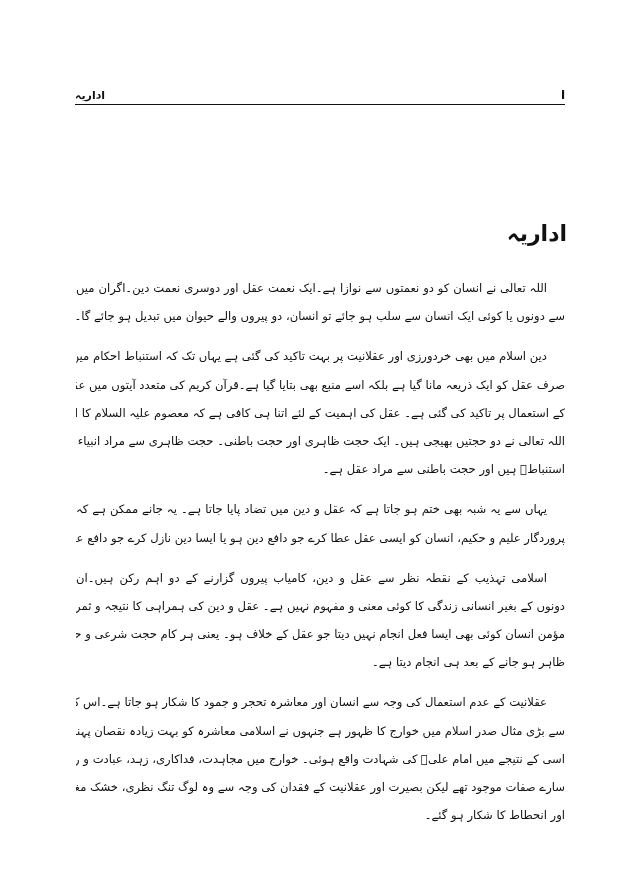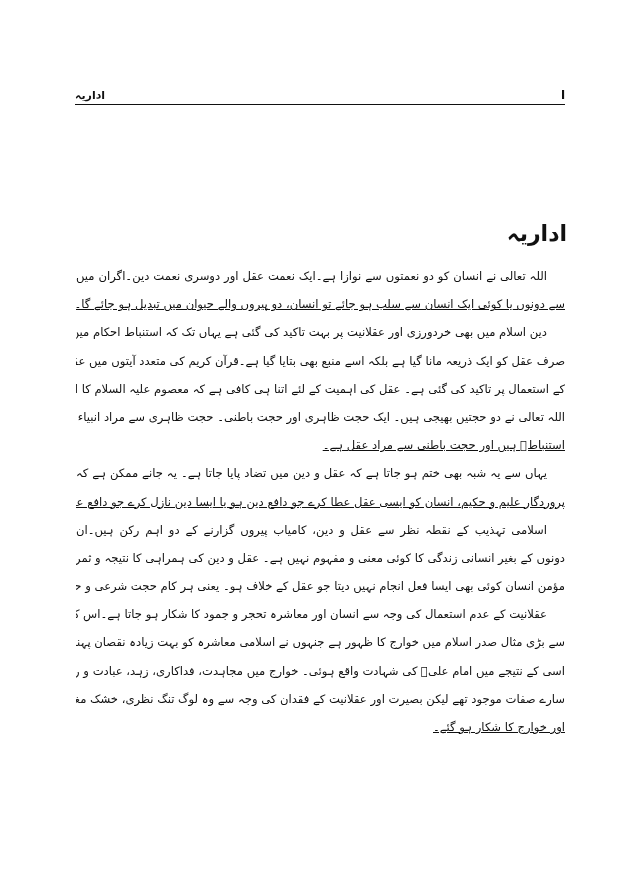--- a/index.html
+++ b/index.html
@@ -65,24 +65,24 @@
     .line {
       display: block;
       white-space: nowrap;
       overflow: hidden;
       text-align: justify;
       text-align-last: justify;
       height: 28.2px;
     }
     .line.first {
       padding-right: 18px;
+      margin-top: 12px;
     }
     .line.last {
       text-align-last: right;
-      text-decoration: underline;
     }
   </style>
 </head>
 <body>
 
 <div class="running-header">
   <span class="running-title">اداریہ</span>
   <span class="page-number">ا</span>
 </div>
 <div class="header-rule"></div>
@@ -95,18 +95,19 @@
   <span class="line first">دین اسلام میں بھی خردورزی اور عقلانیت پر بہت تاکید کی گئی ہے یہاں تک کہ استنباط احکام میں نہ</span>
   <span class="line">صرف عقل کو ایک ذریعہ مانا گیا ہے بلکہ اسے منبع بھی بتایا گیا ہے۔قرآن کریم کی متعدد آیتوں میں عقل</span>
   <span class="line">کے استعمال پر تاکید کی گئی ہے۔ عقل کی اہمیت کے لئے اتنا ہی کافی ہے کہ معصوم علیہ السلام کا ارشاد ہے کہ</span>
   <span class="line">اللہ تعالی نے دو حجتیں بھیجی ہیں۔ ایک حجت ظاہری اور حجت باطنی۔ حجت ظاہری سے مراد انبیاء اور ائمہ</span>
   <span class="line last">استنباطؑ ہیں اور حجت باطنی سے مراد عقل ہے۔</span>
   <span class="line first">یہاں سے یہ شبہ بھی ختم ہو جاتا ہے کہ عقل و دین میں تضاد پایا جاتا ہے۔ یہ جانے ممکن ہے کہ</span>
   <span class="line last">پروردگار علیم و حکیم، انسان کو ایسی عقل عطا کرے جو دافع دین ہو یا ایسا دین نازل کرے جو دافع عقل ہو۔</span>
   <span class="line first">اسلامی تہذیب کے نقطہ نظر سے عقل و دین، کامیاب پیروں گزارنے کے دو اہم رکن ہیں۔ان</span>
   <span class="line">دونوں کے بغیر انسانی زندگی کا کوئی معنی و مفہوم نہیں ہے۔ عقل و دین کی ہمراہی کا نتیجہ و ثمرہ یہ ہے کہ</span>
   <span class="line">مؤمن انسان کوئی بھی ایسا فعل انجام نہیں دیتا جو عقل کے خلاف ہو۔ یعنی ہر کام حجت شرعی و حجت عقلی کے</span>
+  <span class="line last">ظاہر ہو جانے کے بعد ہی انجام دیتا ہے۔</span>
   <span class="line first">عقلانیت کے عدم استعمال کی وجہ سے انسان اور معاشرہ تحجر و جمود کا شکار ہو جاتا ہے۔اس کی سب</span>
   <span class="line">سے بڑی مثال صدر اسلام میں خوارج کا ظہور ہے جنہوں نے اسلامی معاشرہ کو بہت زیادہ نقصان پہنچایا اور</span>
   <span class="line">اسی کے نتیجے میں امام علیؑ کی شہادت واقع ہوئی۔ خوارج میں مجاہدت، فداکاری، زہد، عبادت و ریاضت جیسے</span>
   <span class="line">سارے صفات موجود تھے لیکن بصیرت اور عقلانیت کے فقدان کی وجہ سے وہ لوگ تنگ نظری، خشک مغزی</span>
-  <span class="line last">اور خوارج کا شکار ہو گئے۔</span>
+  <span class="line last">اور انحطاط کا شکار ہو گئے۔</span>
 </div>
 
 </body></html>

